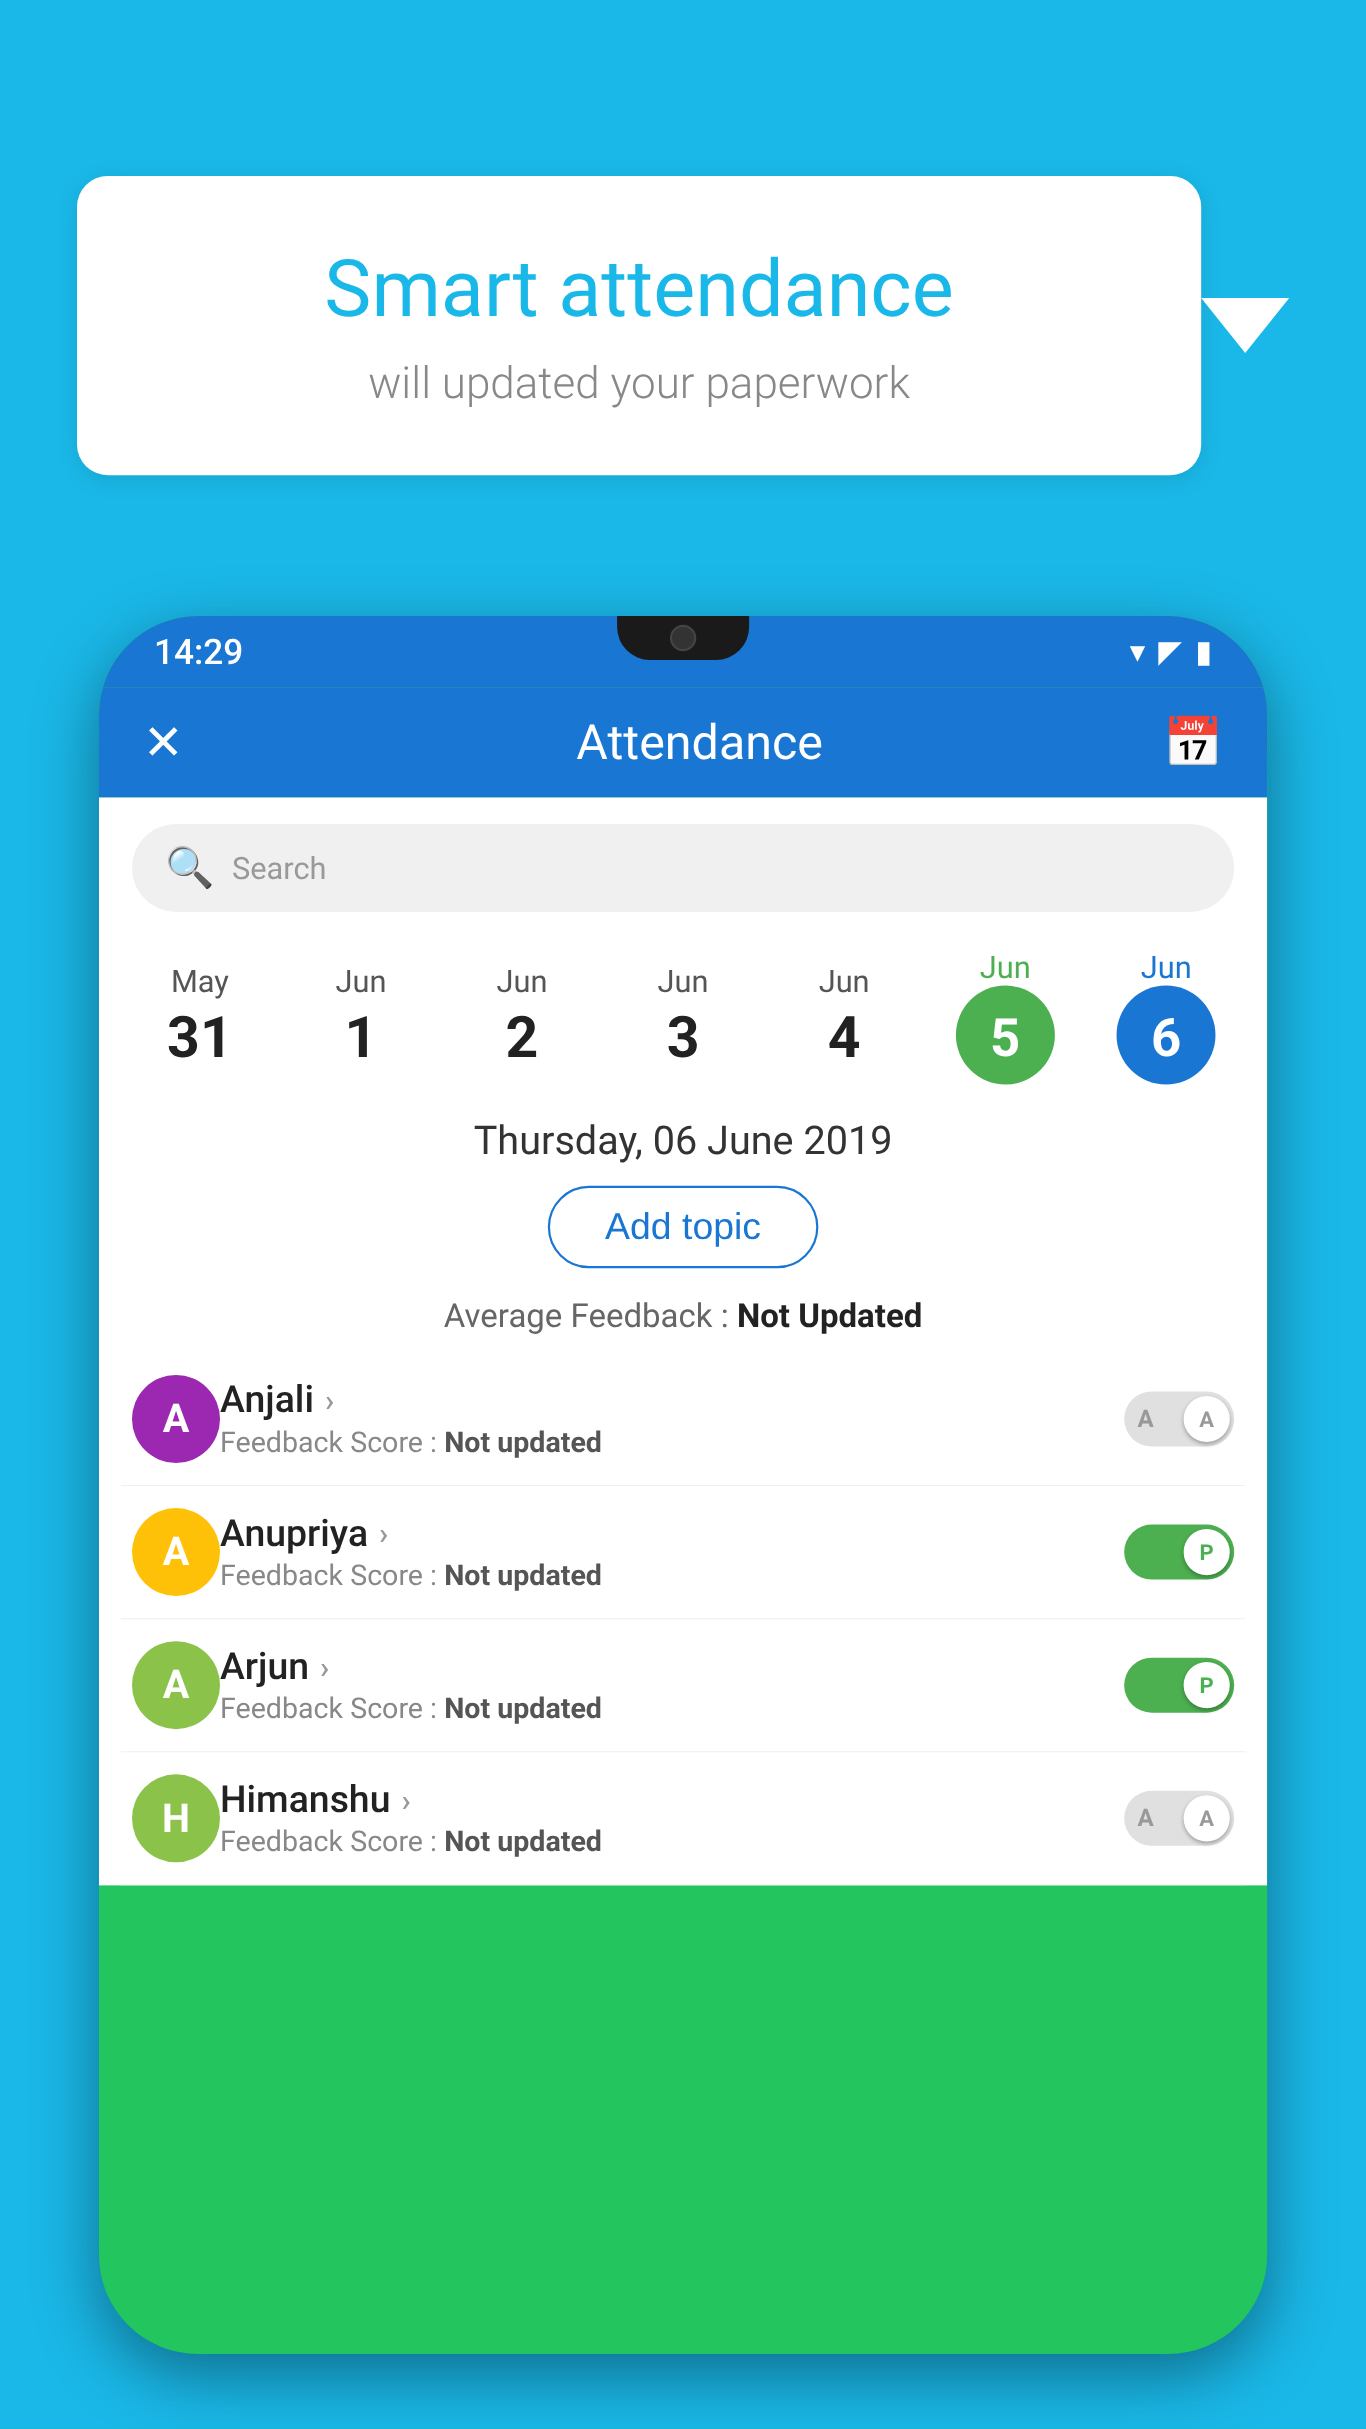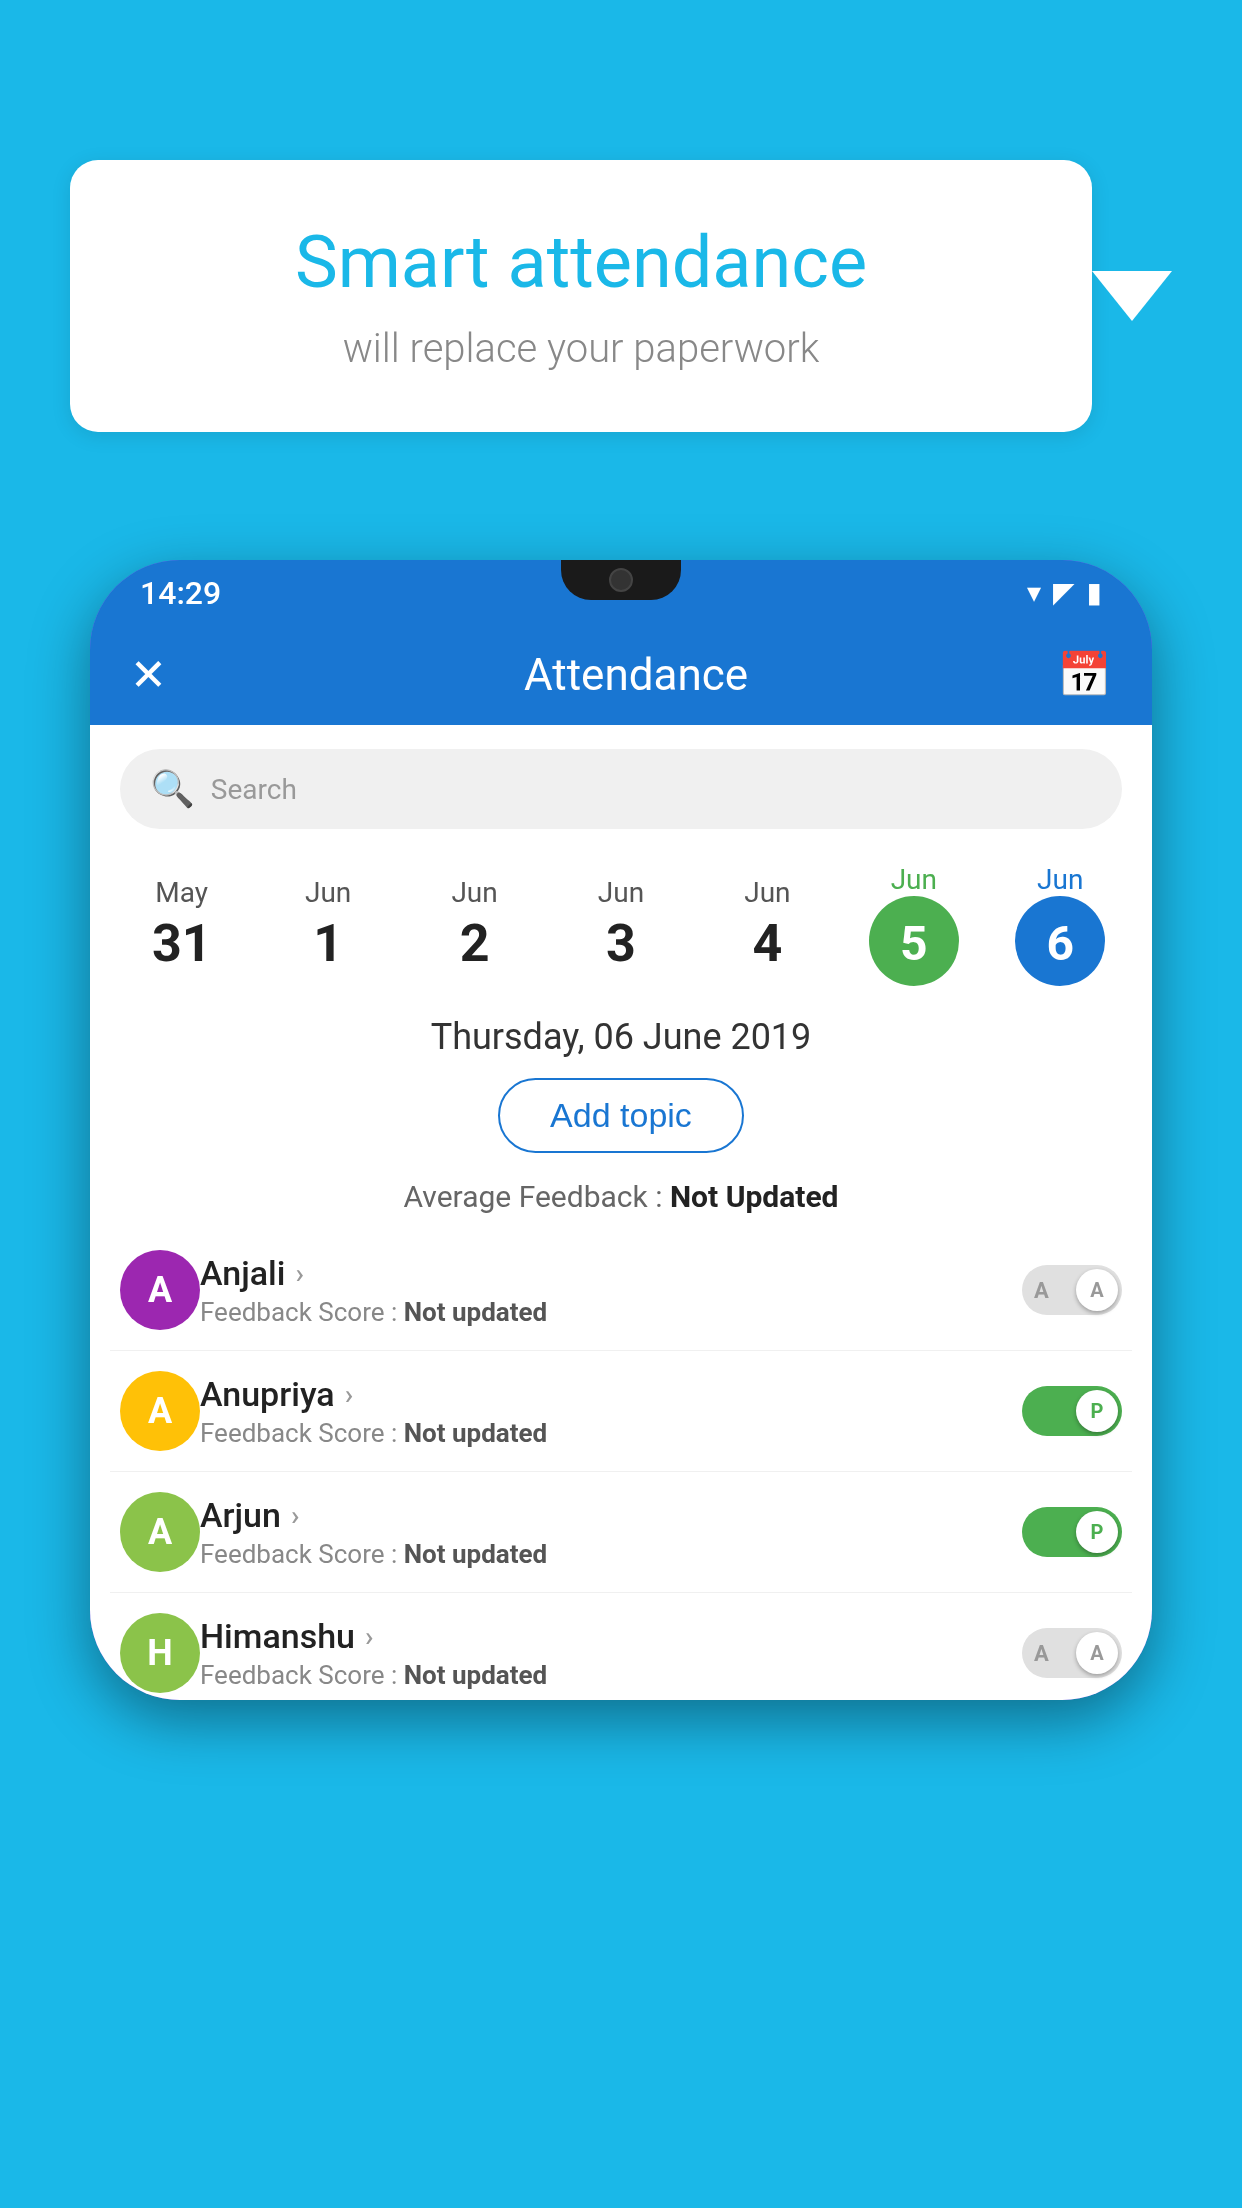--- a/index.html
+++ b/index.html
@@ -59,22 +59,22 @@
     .phone-container {
       position: absolute;
       top: 560px;
       left: 90px;
       right: 90px;
       bottom: 0;
     }
 
     .phone-frame {
       width: 100%;
-      height: 1140px;
-      background: #8b5cf6;
+      height: 1580px;
+      background: #22c55e;
       border-radius: 90px;
       position: relative;
       box-shadow: 0 20px 60px rgba(0,0,0,0.4);
       overflow: hidden;
     }
 
     
     .status-bar {
       background: #1976d2;
       height: 65px;
@@ -396,21 +396,21 @@
     }
   </style>
 </head>
 <body>
 
 <div style="position:absolute;top:0;left:0;width:1242px;height:2208px;background:#1ab8e8;"></div>
 
 <div class="speech-bubble-container">
   <div class="speech-bubble">
     <div class="bubble-title">Smart attendance</div>
-    <div class="bubble-subtitle">will replace your paperwork</div>
+    <div class="bubble-subtitle">will updated your paperwork</div>
   </div>
   <div class="speech-bubble-tail"></div>
 </div>
 
 <div class="phone-container">
   <div class="phone-frame">
 
     <div class="notch">
       <div class="camera-dot"></div>
     </div>

